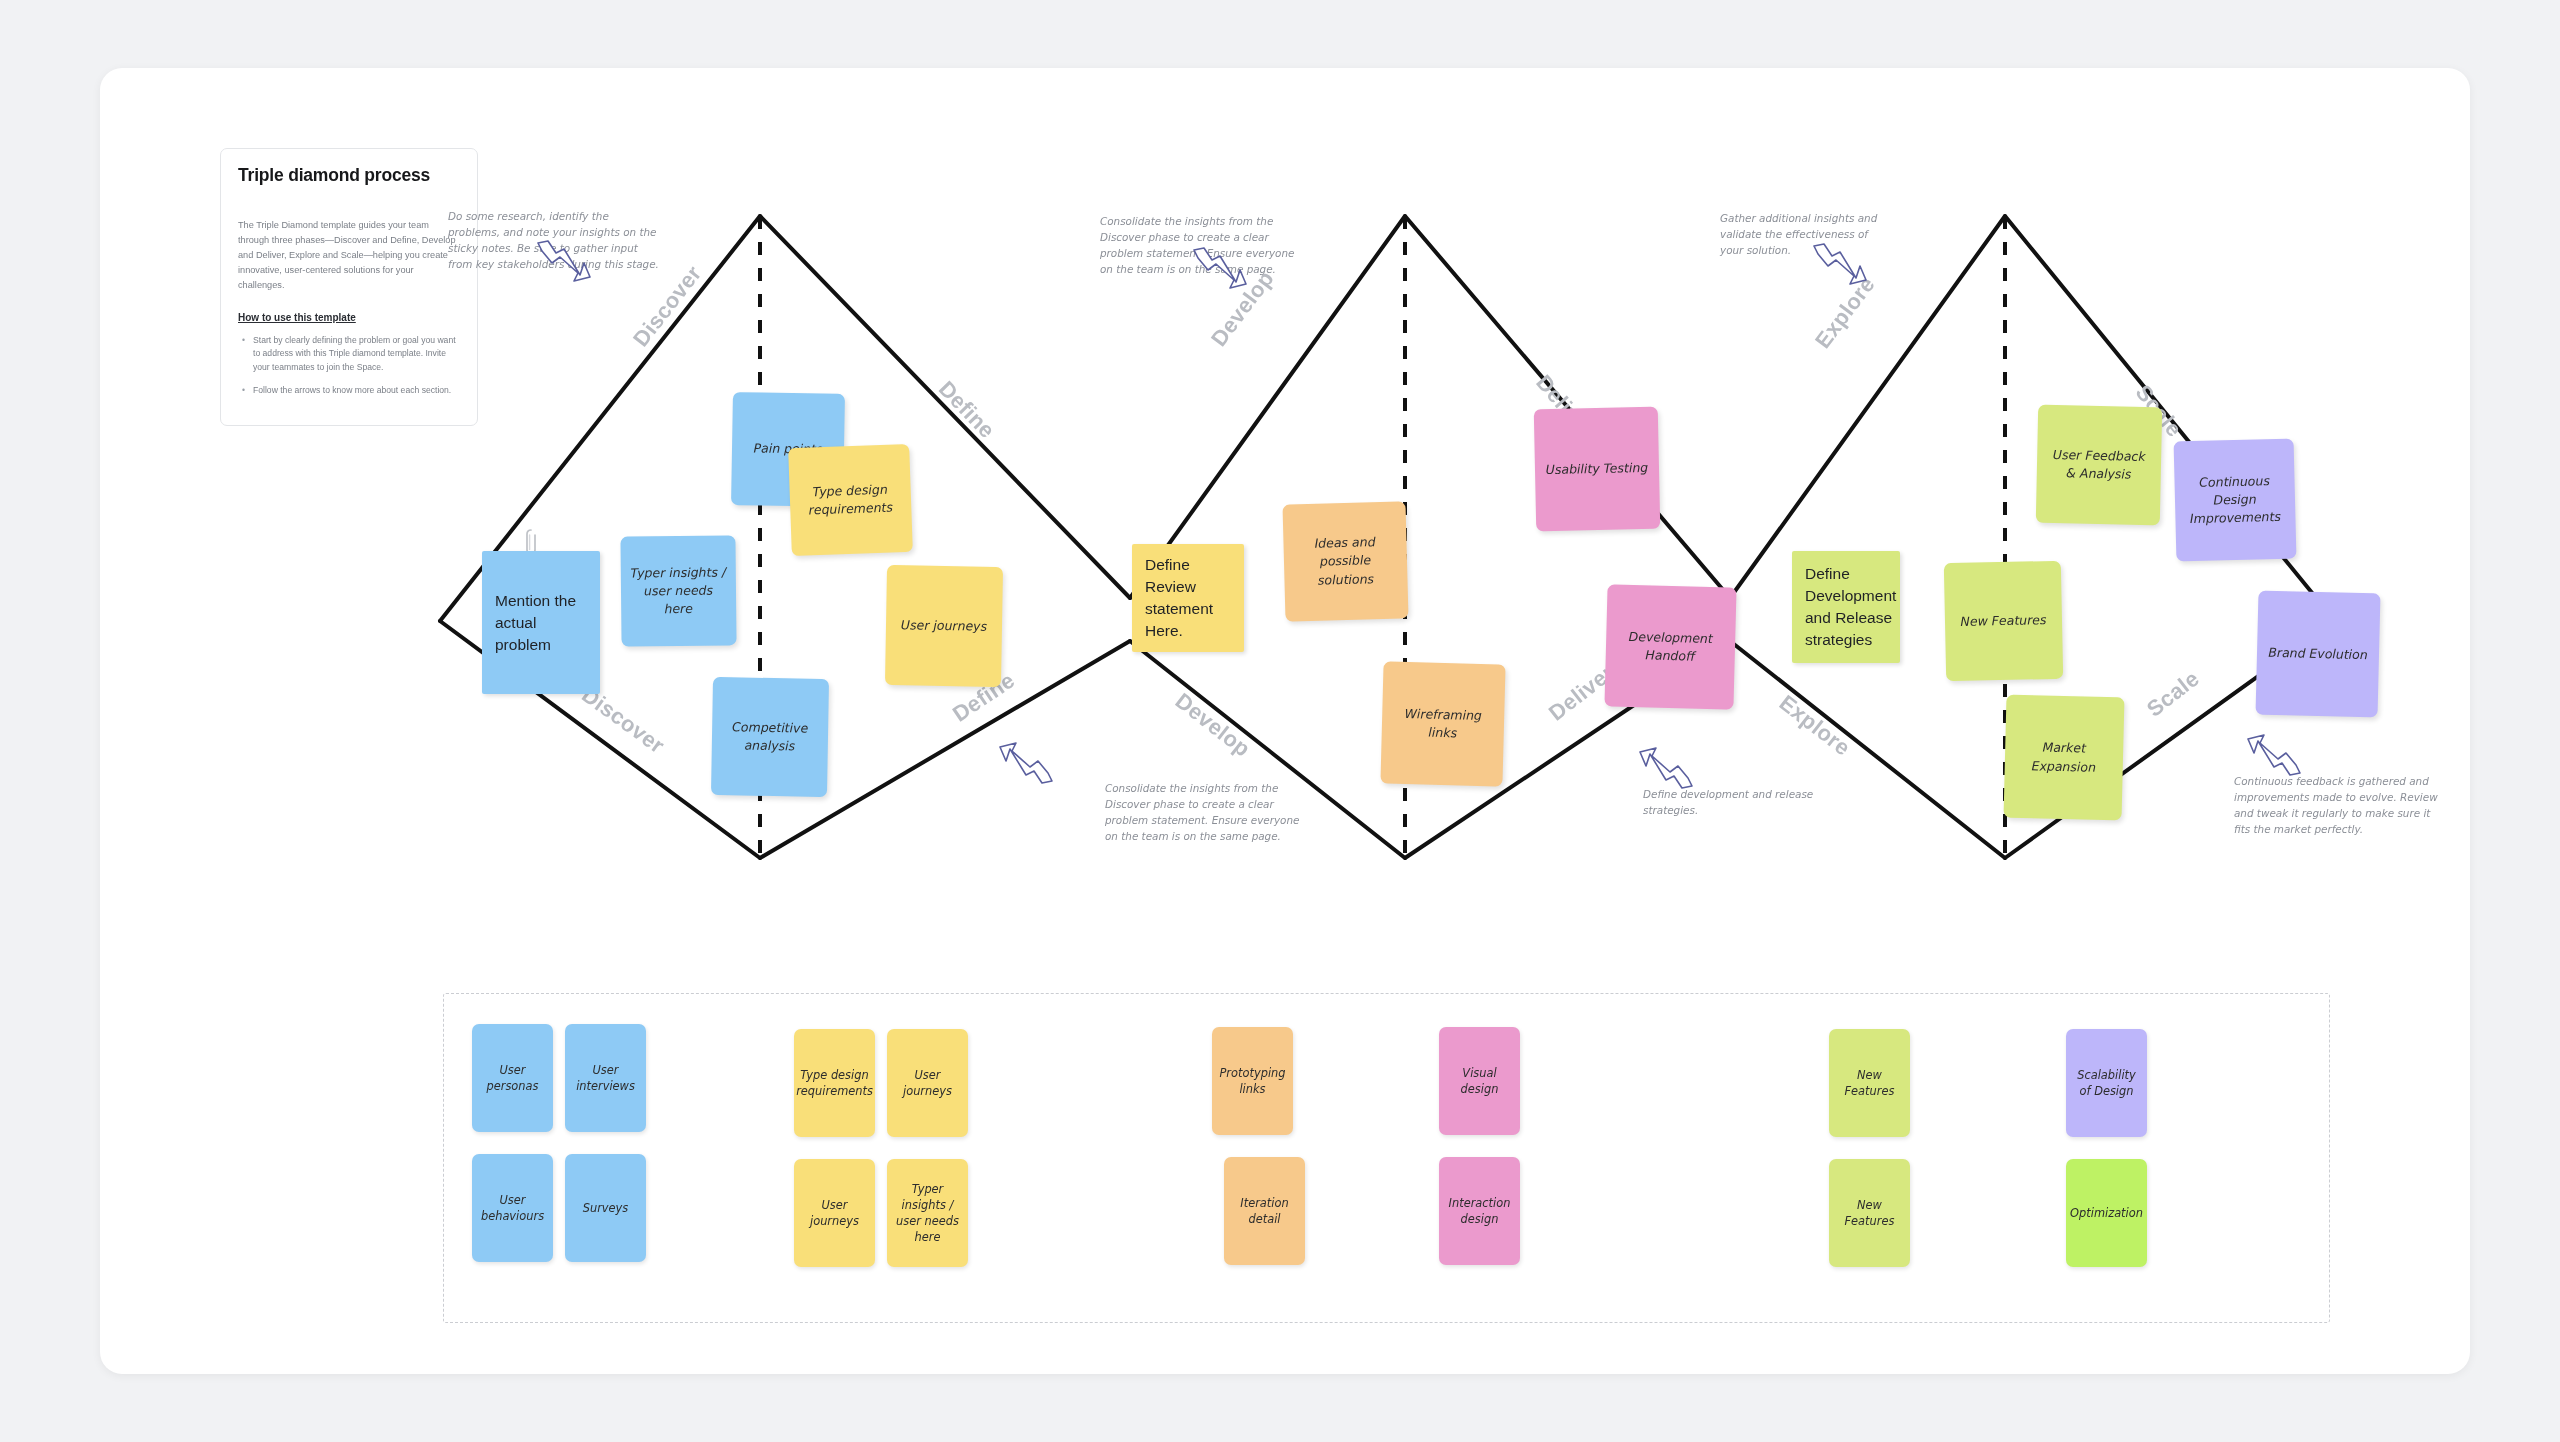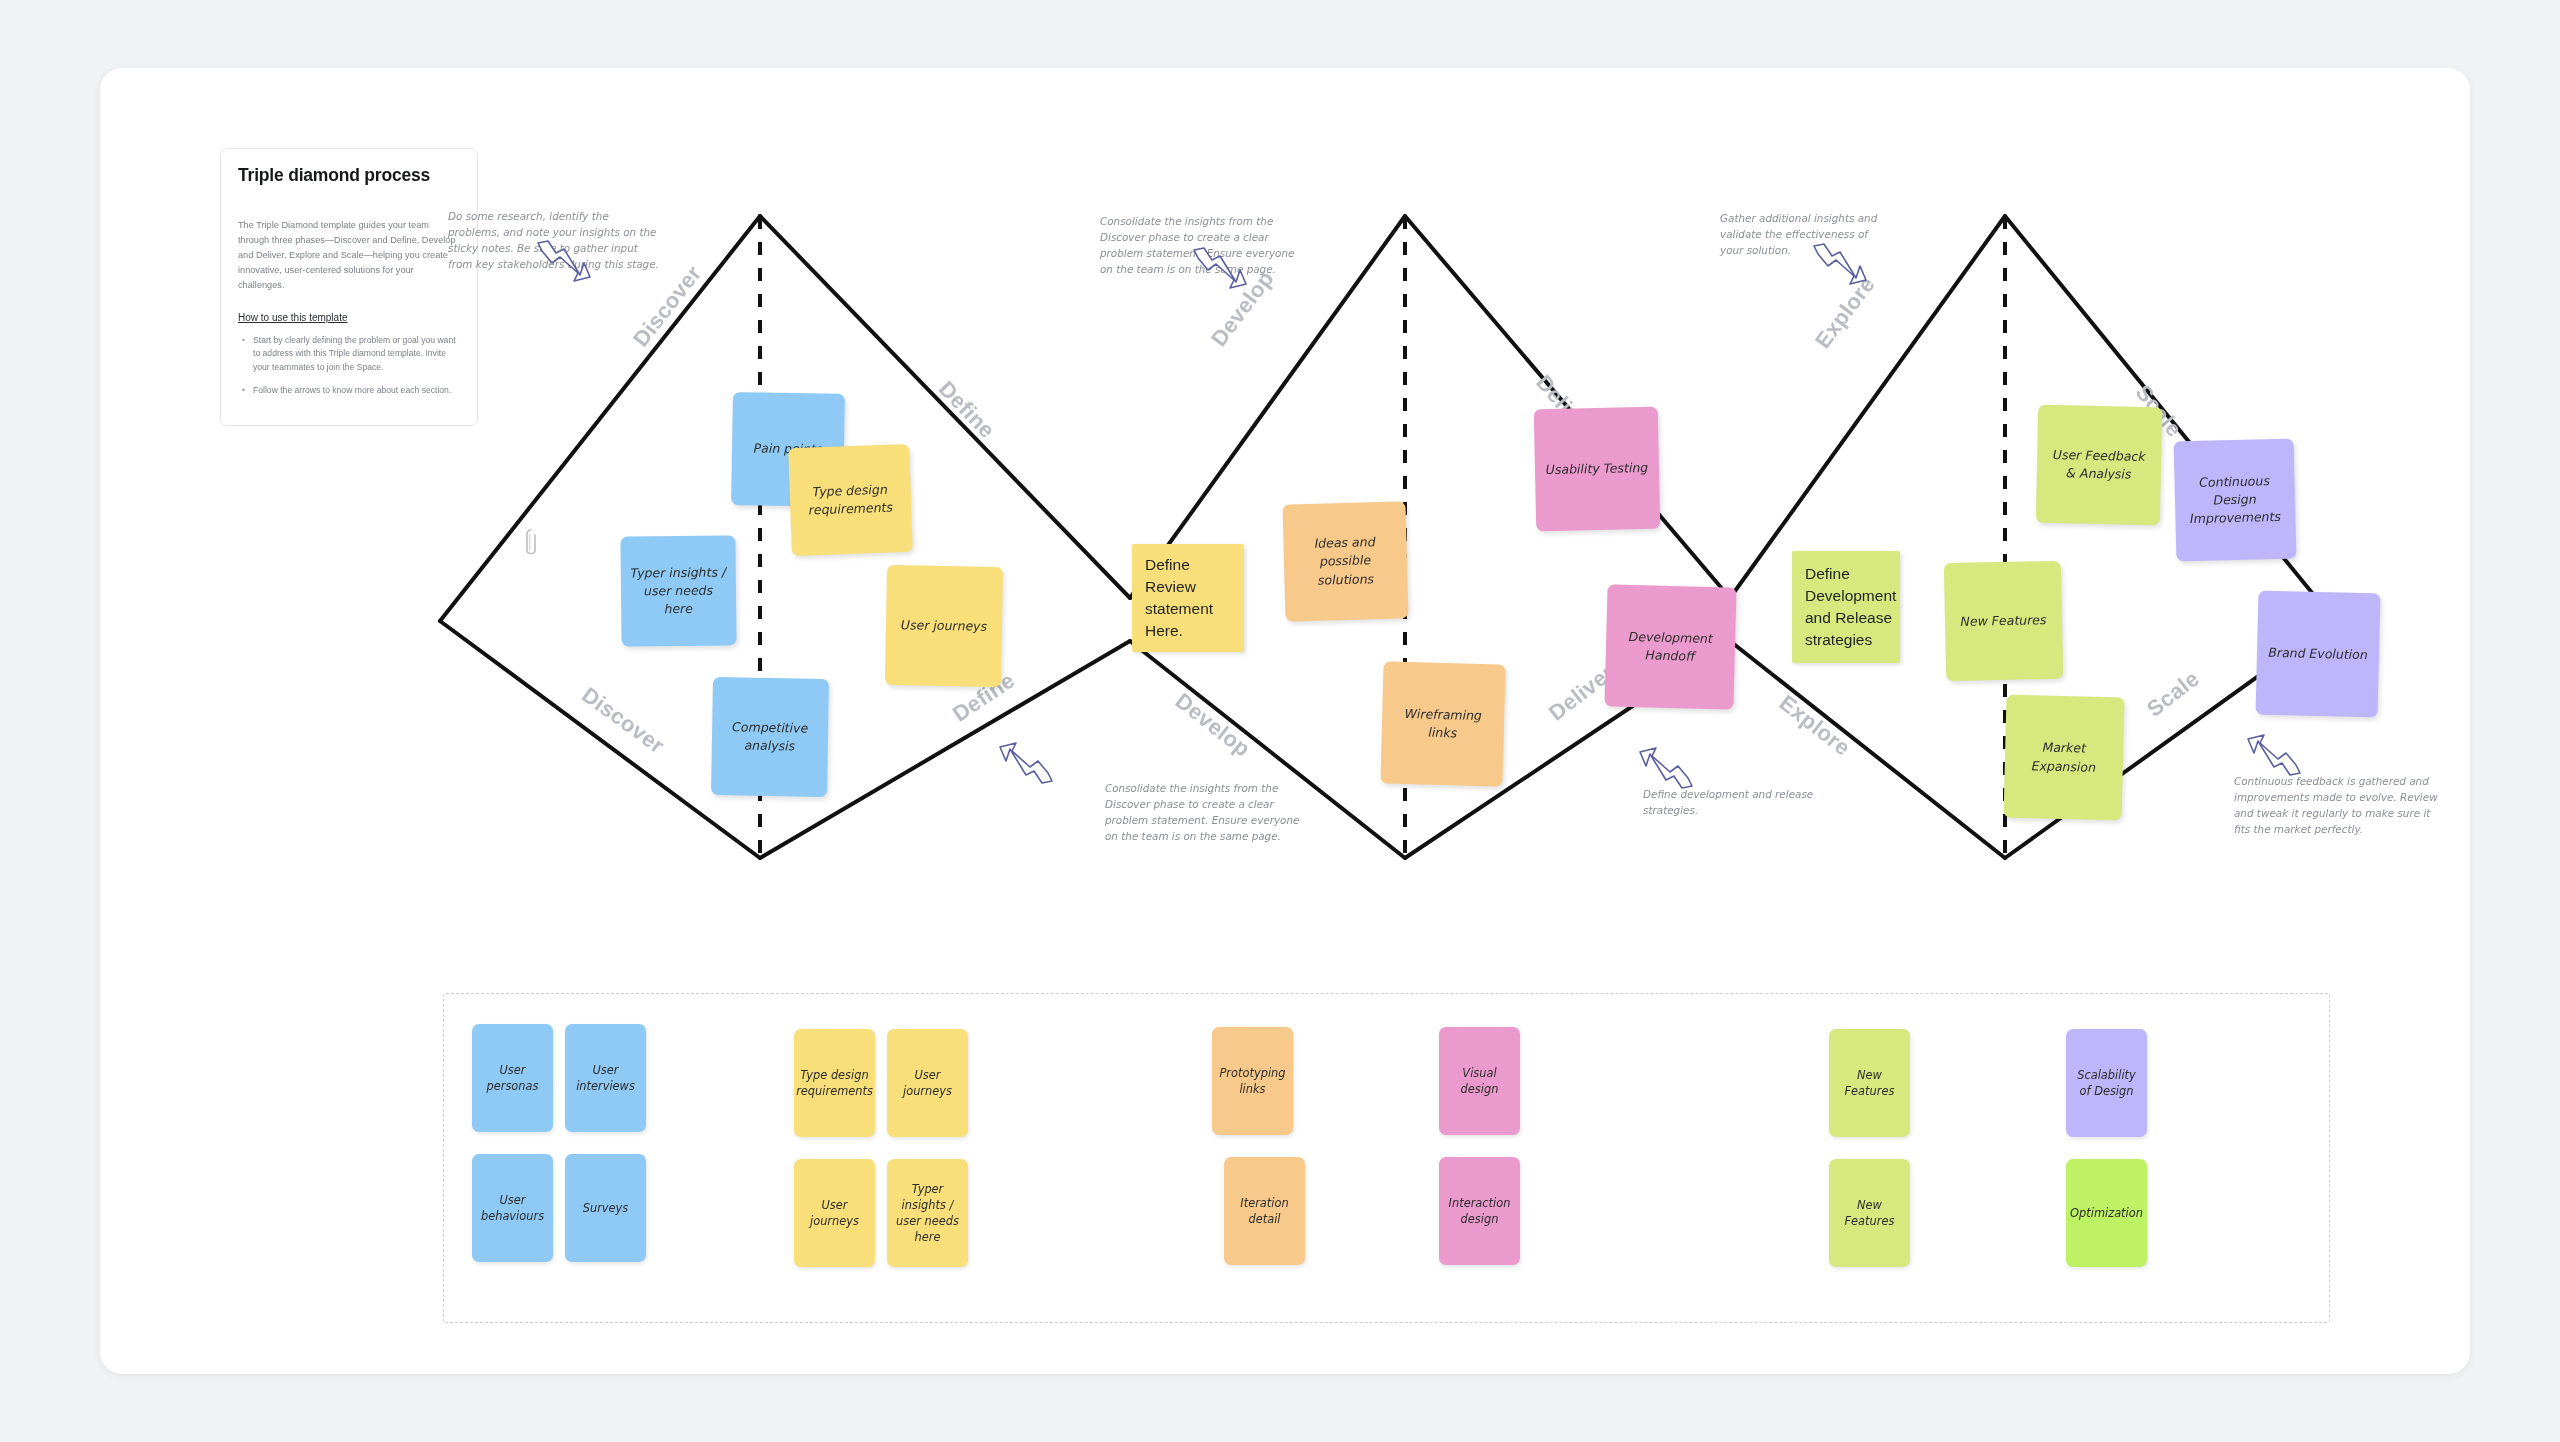--- a/index.html
+++ b/index.html
@@ -30,21 +30,21 @@
     padding: 16px 17px 18px 17px;
   }
   #info-card h1 {
     font-size: 17.5px; font-weight: bold; color: #17181a;
     letter-spacing: -0.2px; margin-bottom: 13px;
   }
   .info-p {
     font-size: 9.2px; line-height: 1.62; color: #7a7f87; margin-bottom: 14px; margin-top: 32px;
   }
   .info-sub {
-    font-size: 10px; font-weight: normal; color: #2a2d33;
+    font-size: 10px; font-weight: bold; color: #2a2d33;
     text-decoration: underline; margin-bottom: 11px; display:inline-block;
   }
   .info-li {
     display: flex; gap: 8px; font-size: 8.6px; line-height: 1.62;
     color: #7a7f87; margin-bottom: 9px; padding-left: 4px;
   }
   .info-li .bullet { color:#9aa0a8; line-height:1.4; }
 
   
   #board { position:absolute; left:0; top:0; width:2370px; height:1306px; }
@@ -233,20 +233,21 @@
     </svg>
     <svg class="arrow" style="left:2138px; top:655px; width:70px; height:60px;" viewBox="0 0 70 60">
       <path d="M62 50 L52 52 L44 40 L36 44 L20 18 L16 30 L10 16 L26 12 L22 20 L40 36 L48 30 L58 42 Z" fill="#fff" stroke="#5a5f9e" stroke-width="1.6" stroke-linejoin="round"></path>
     </svg>
 
     <svg class="clip" style="left:423px; top:460px;" viewBox="0 0 16 30">
       <path d="M8 2 C5.4 2 4 3.8 4 6 L4 22 C4 24 5.6 25.5 8 25.5 C10.4 25.5 12 24 12 22 L12 7" fill="none" stroke="#bfc2c7" stroke-width="1.7" stroke-linecap="round"></path>
       <path d="M6.6 7 L6.6 21.5" fill="none" stroke="#d6d8dc" stroke-width="1.4" stroke-linecap="round"></path>
     </svg>
 
+    <div class="note key blue" style="left:382px; top:483px; width:118px; height:143px;">Mention the actual problem</div>
 
     <div class="note blue" style="left:632px; top:325px; width:112px; height:113px; transform:rotate(1deg);">Pain points</div>
     <div class="note blue" style="left:521px; top:468px; width:115px; height:110px; transform:rotate(-0.6deg);">Typer insights / user needs here</div>
     <div class="note blue" style="left:612px; top:610px; width:116px; height:118px; transform:rotate(1deg);">Competitive analysis</div>
 
     <div class="note yellow" style="left:690px; top:378px; width:121px; height:108px; transform:rotate(-2deg);">Type design requirements</div>
     <div class="note yellow" style="left:786px; top:498px; width:116px; height:120px; transform:rotate(1deg);">User journeys</div>
     <div class="note key yellow" style="left:1032px; top:476px; width:112px; height:108px;">Define Review statement Here.</div>
 
     <div class="note orange" style="left:1184px; top:435px; width:123px; height:117px; transform:rotate(-1.5deg);">Ideas and possible solutions</div>

